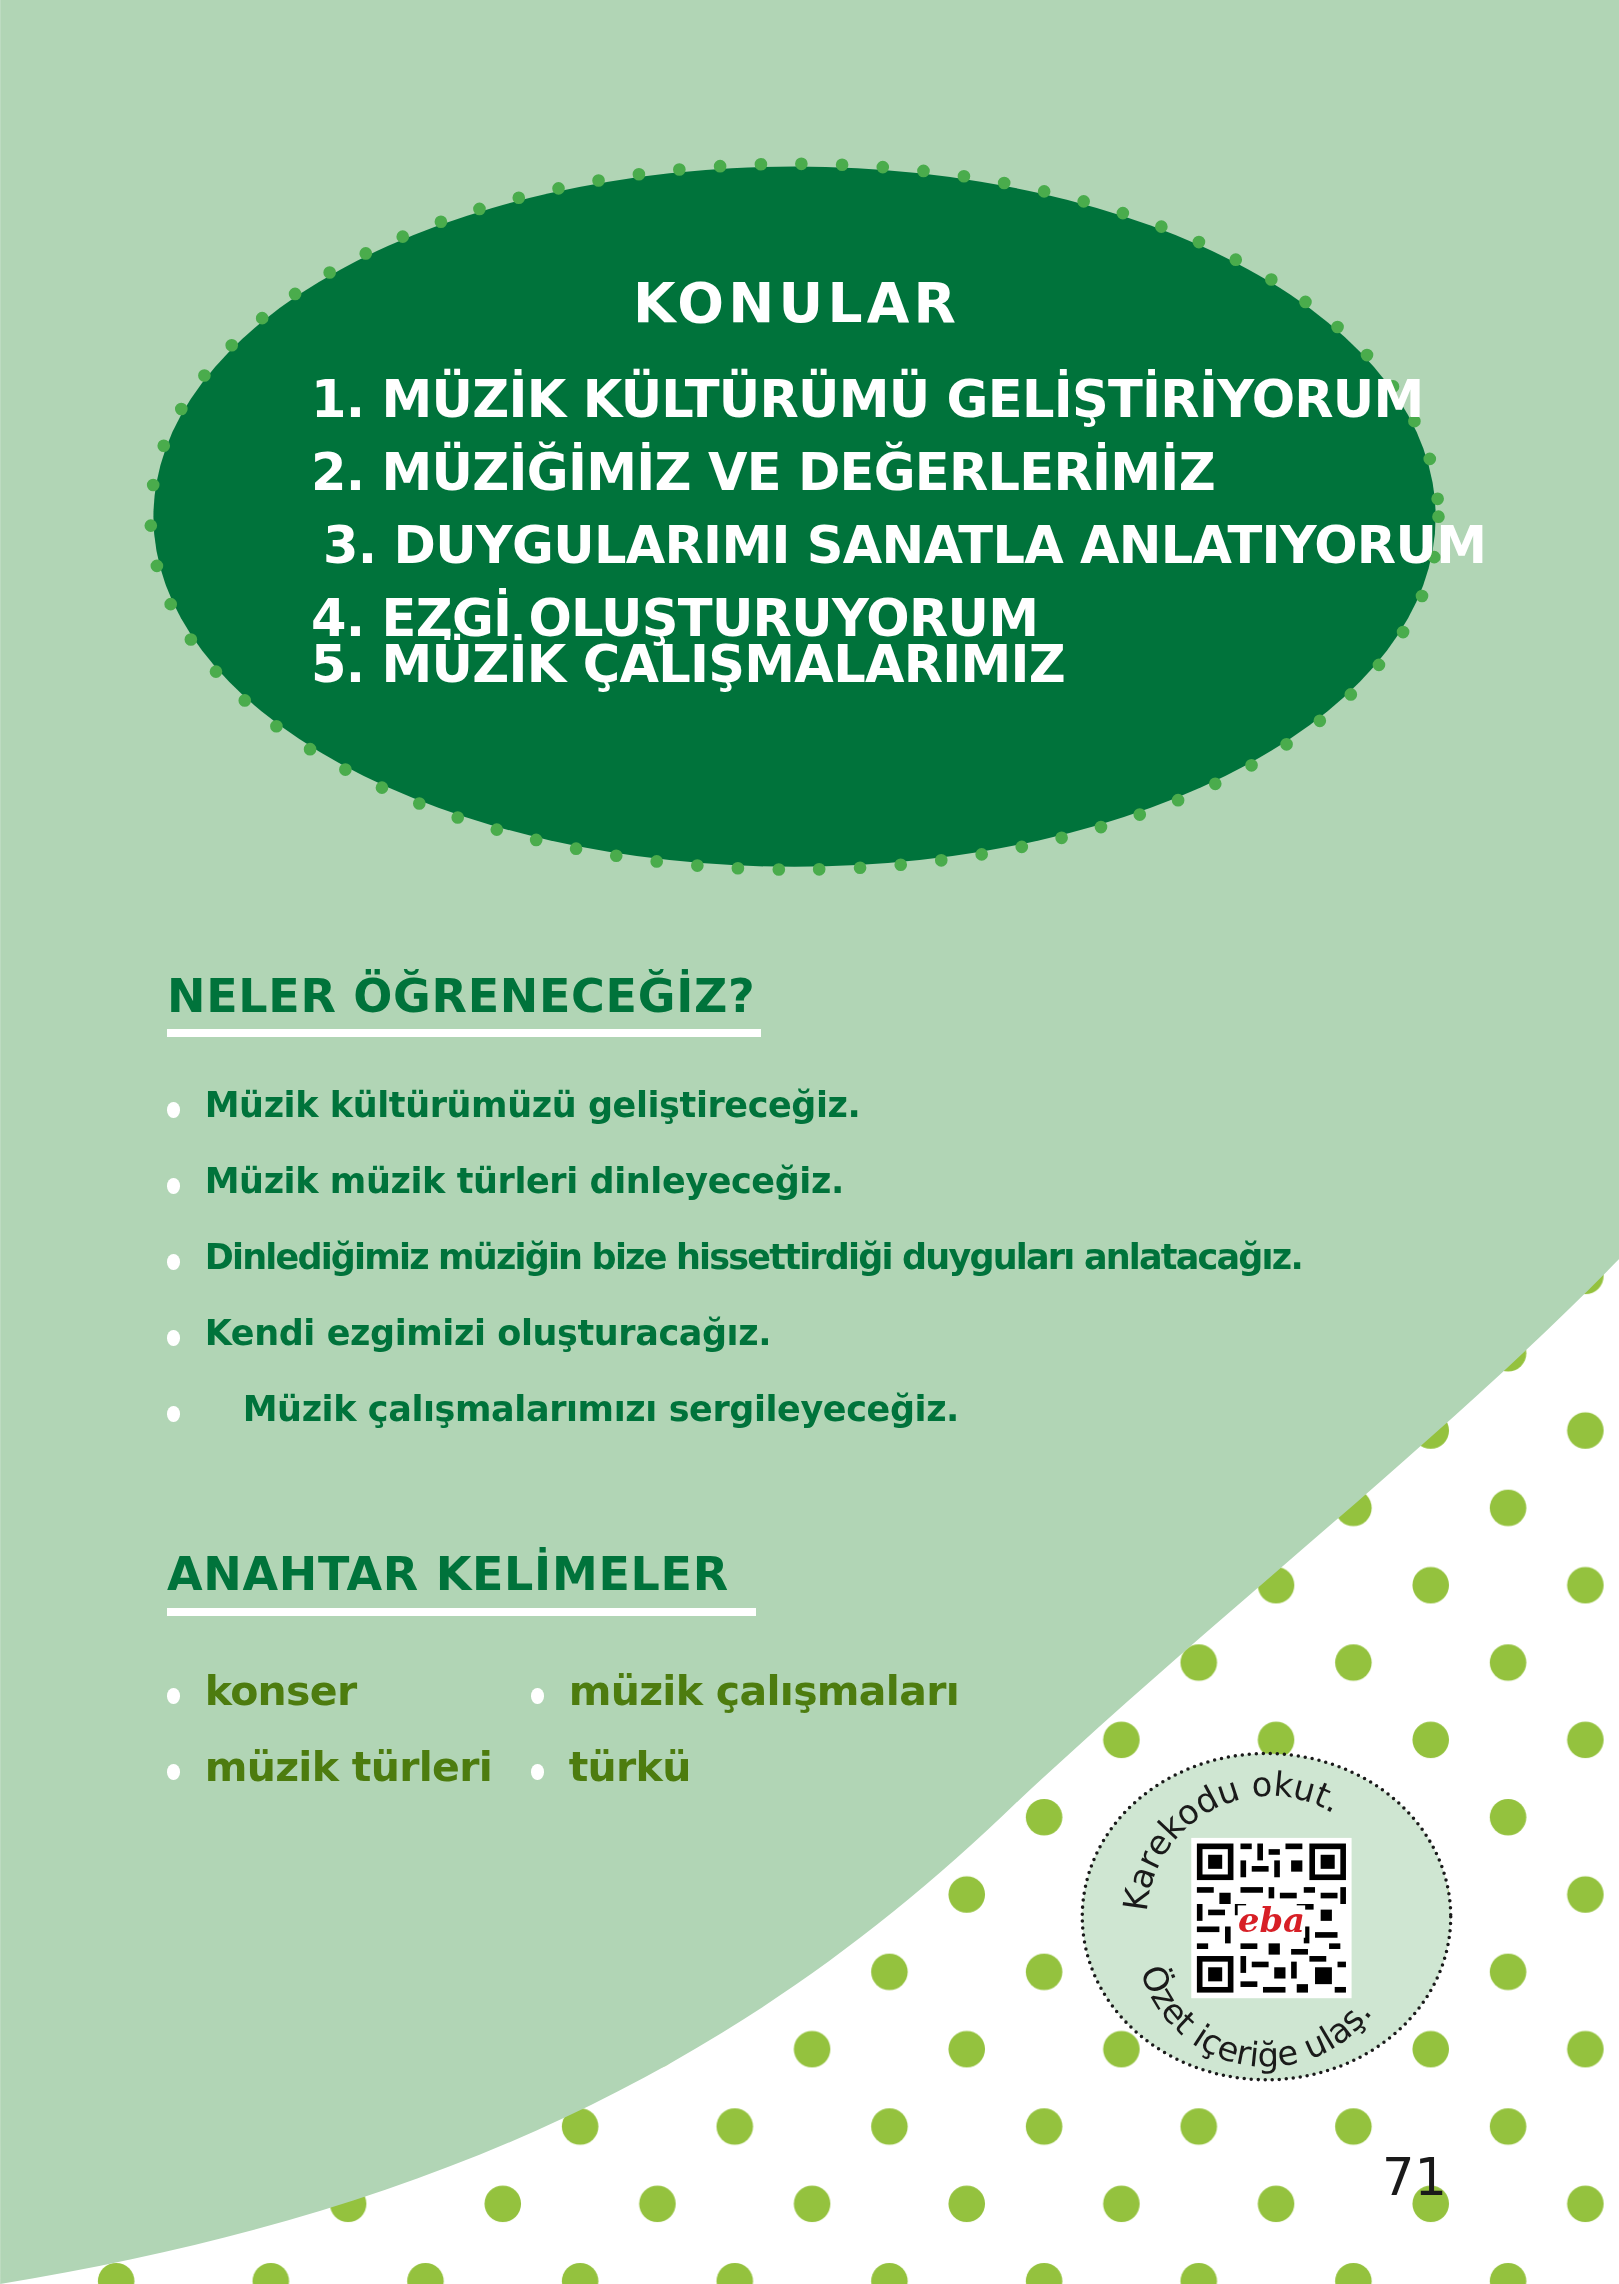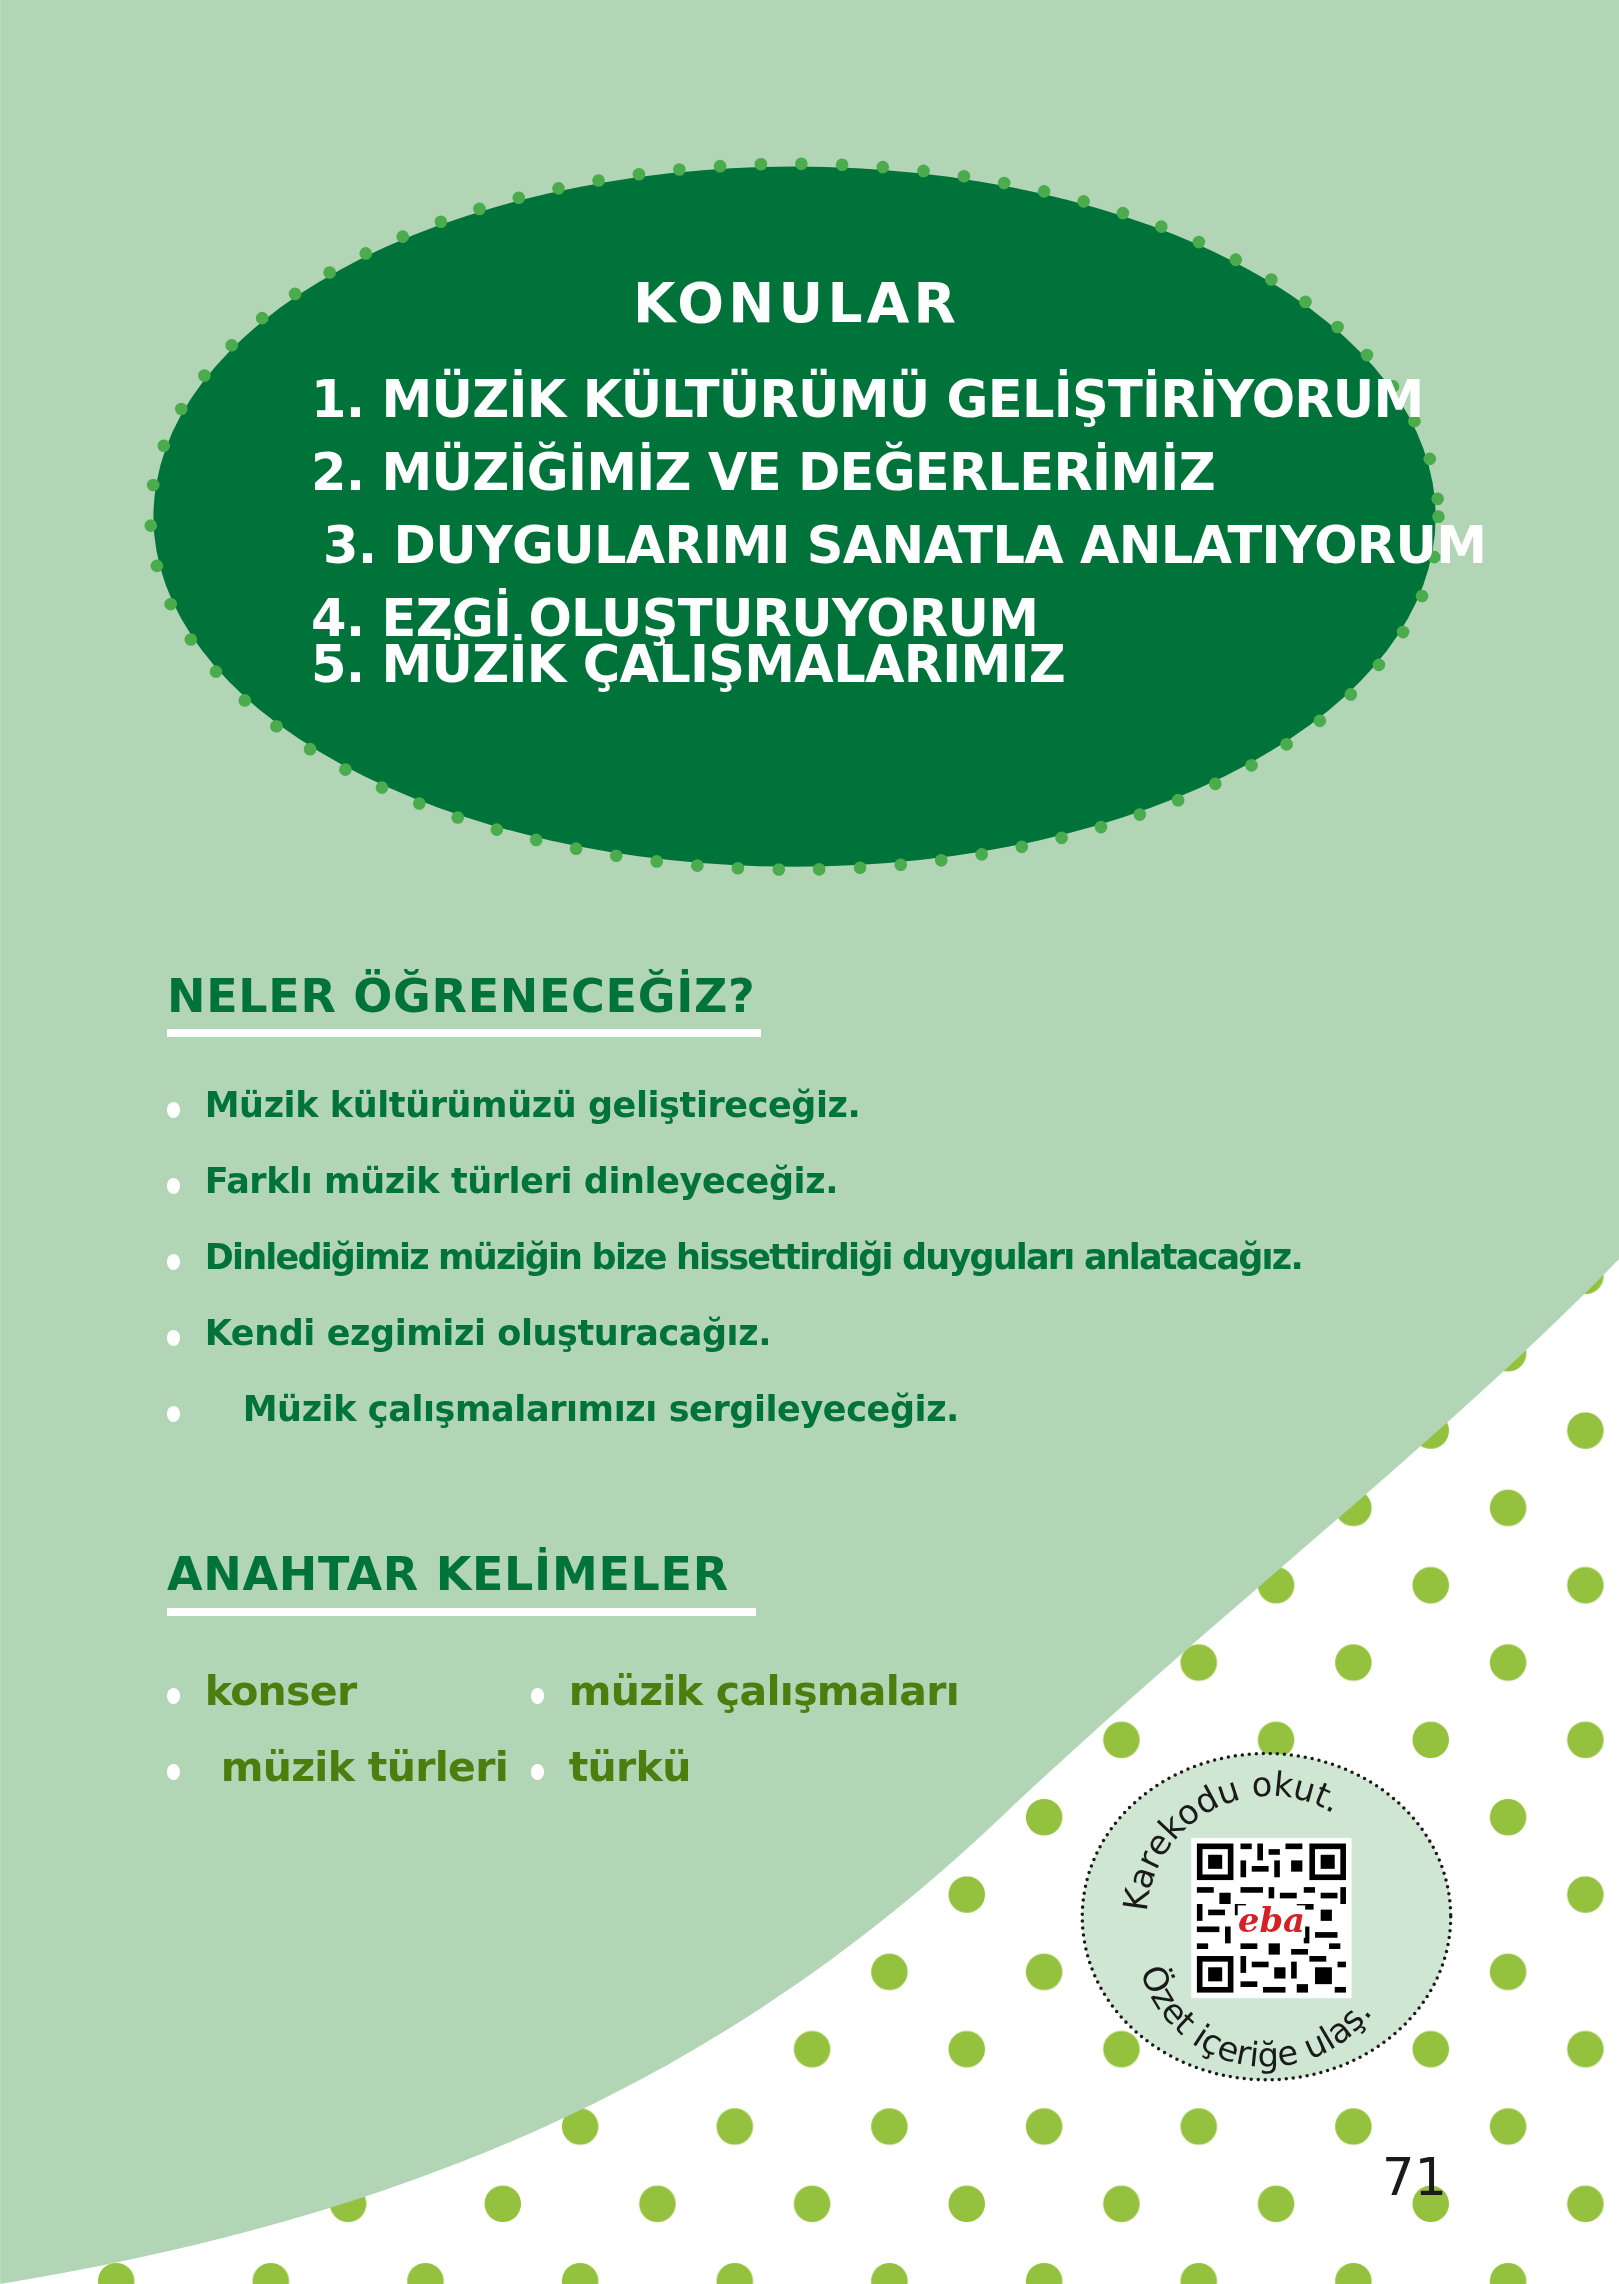--- a/index.html
+++ b/index.html
@@ -52,21 +52,21 @@
 
   <div class="section-heading" style="top:969px;">NELER ÖĞRENECEĞİZ?</div>
   <div class="heading-underline" style="top:1029px; width:594px;"></div>
 
   <div class="bullet-row" style="top:1085px;">
     <span class="bullet-dot"></span>
     <span class="bullet-text">Müzik kültürümüzü geliştireceğiz.</span>
   </div>
   <div class="bullet-row" style="top:1161px;">
     <span class="bullet-dot"></span>
-    <span class="bullet-text">Farklı müzik türleri dinleyeceğiz.</span>
+    <span class="bullet-text">Müzik müzik türleri dinleyeceğiz.</span>
   </div>
   <div class="bullet-row" style="top:1237px;">
     <span class="bullet-dot"></span>
     <span class="bullet-text" style="letter-spacing:-1.8px;">Dinlediğimiz müziğin bize hissettirdiği duyguları anlatacağız.</span>
   </div>
   <div class="bullet-row" style="top:1313px;">
     <span class="bullet-dot"></span>
     <span class="bullet-text">Kendi ezgimizi oluşturacağız.</span>
   </div>
   <div class="bullet-row" style="top:1389px;gap:38px;">
@@ -78,21 +78,21 @@
   <div class="heading-underline" style="top:1608px; width:589px;"></div>
 
   <div class="kw-row" style="left:167px; top:1667px;">
     <span class="kw-dot"></span>
     <span class="kw-text">konser</span>
   </div>
   <div class="kw-row" style="left:531px; top:1667px;">
     <span class="kw-dot"></span>
     <span class="kw-text">müzik çalışmaları</span>
   </div>
-  <div class="kw-row" style="left:167px; top:1743px;gap:16px;">
+  <div class="kw-row" style="left:167px; top:1743px;">
     <span class="kw-dot"></span>
     <span class="kw-text">müzik türleri</span>
   </div>
   <div class="kw-row" style="left:531px; top:1743px;">
     <span class="kw-dot"></span>
     <span class="kw-text">türkü</span>
   </div>
 
   <svg class="qr-badge" viewBox="0 0 530 475">
     <defs>

